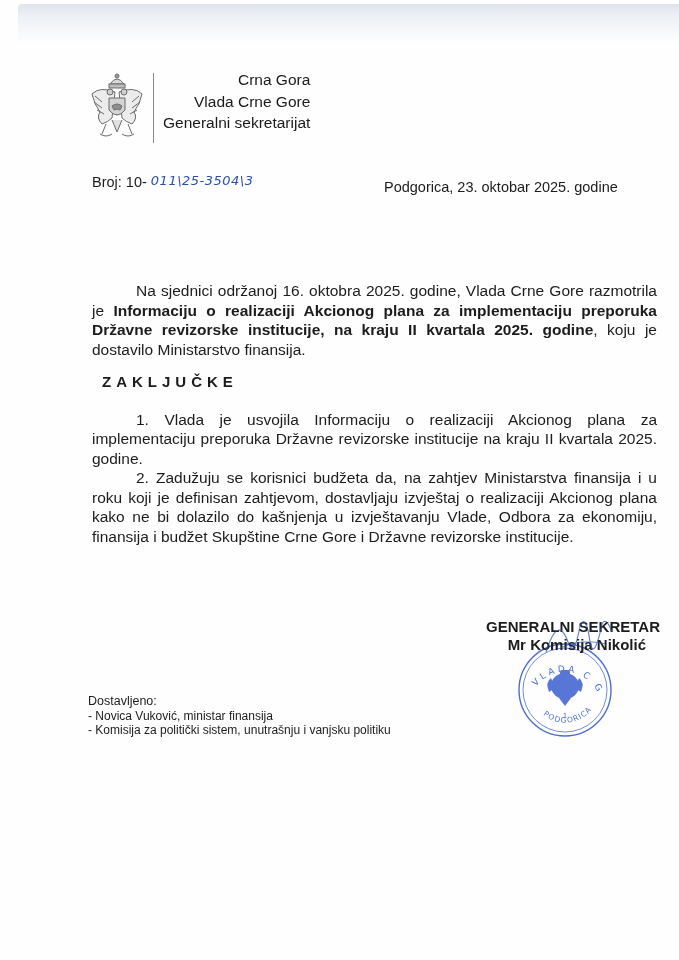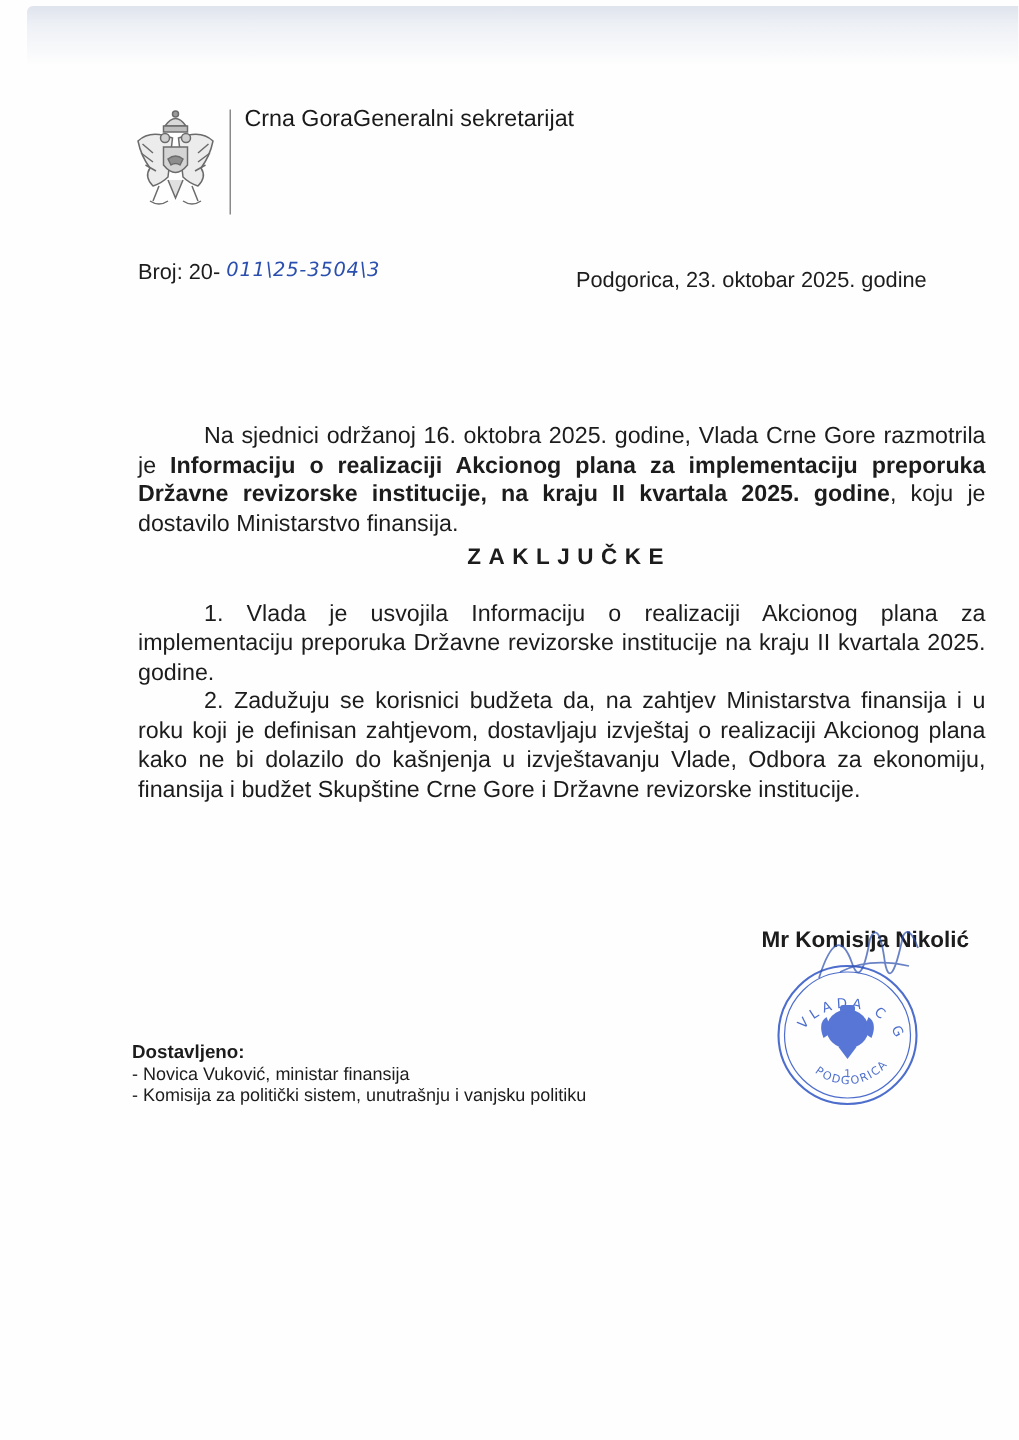--- a/index.html
+++ b/index.html
@@ -41,20 +41,21 @@
     .divider {
       width: 1px;
       height: 70px;
       background: #8a8a8a;
       margin-left: 7px;
       margin-top: 5px;
     }
     .org-lines {
       margin-left: 9px;
       display: flex;
+      flex-direction: column;
       margin-top: 1px;
       align-items: flex-end;
     }
     .org-line {
       font-size: 15.5px;
       line-height: 21.5px;
       color: #1a1a1a;
       white-space: nowrap;
     }
     
@@ -97,25 +98,25 @@
       line-height: 19.5px;
       text-align: justify;
       color: #1c1c1c;
     }
     .para {
       margin: 0;
       text-indent: 44px;
     }
     .para b { font-weight: bold; }
     .heading {
-      text-align: center;
+      text-align: left;
       font-weight: bold;
       font-size: 15px;
       letter-spacing: 5px;
-      margin: 3px 0 18px 0;
+      margin: 13px 0 18px 0;
       text-indent: 0;
       padding-left: 10px;
     }
     
     .sig {
       position: absolute;
       left: 455px;
       top: 618px;
       width: 205px;
       text-align: right;
@@ -147,21 +148,21 @@
     
     .dist {
       position: absolute;
       left: 88px;
       top: 694px;
       font-size: 12px;
       line-height: 14.5px;
       color: #1c1c1c;
     }
     .dist-title {
-      font-weight: bold;
+      font-weight: normal;
       font-size: 12.5px;
     }
     .dist-item { white-space: nowrap; }
   </style>
 </head>
 <body>
 
 <div class="scan-shadow"></div>
 
 <div class="header">
@@ -184,27 +185,28 @@
       <path d="M24 34 Q29 30 34 34 L32 38 Q29 36 26 38 Z" fill="#8e8e8e"></path>
 
       <path d="M24 48 L29 60 L34 48" fill="#e0e0e0"></path>
       <path d="M18 52 L14 62 M40 52 L44 62"></path>
       <path d="M12 62 Q18 66 24 62 M34 62 Q40 66 46 62"></path>
     </g>
   </svg>
   <div class="divider"></div>
   <div class="org-lines">
     <span class="org-line">Crna Gora</span>
+    <span class="org-line">Vlada Crne Gore</span>
     <span class="org-line">Generalni sekretarijat</span>
   </div>
 </div>
 
 <div class="ref-row">
   <div class="ref-left">
-    <span>Broj: 20- </span><span class="ref-hand">011\25-3504\3</span>
+    <span>Broj: 10- </span><span class="ref-hand">011\25-3504\3</span>
   </div>
   <div class="ref-right">Podgorica, 23. oktobar 2025. godine</div>
 </div>
 
 <div class="body-text">
   <p class="para"><span>Na sjednici održanoj 16. oktobra 2025. godine, Vlada Crne Gore razmotrila je </span><b>Informaciju o realizaciji Akcionog plana za implementaciju preporuka Državne revizorske institucije, na kraju II kvartala 2025. godine</b><span>, koju je dostavilo Ministarstvo finansija.</span></p>
   <p class="heading">ZAKLJUČKE</p>
   <p class="para">1. Vlada je usvojila Informaciju o realizaciji Akcionog plana za implementaciju preporuka Državne revizorske institucije na kraju II kvartala 2025. godine.</p>
   <p class="para">2. Zadužuju se korisnici budžeta da, na zahtjev Ministarstva finansija i u roku koji je definisan zahtjevom, dostavljaju izvještaj o realizaciji Akcionog plana kako ne bi dolazilo do kašnjenja u izvještavanju Vlade, Odbora za ekonomiju, finansija i budžet Skupštine Crne Gore i Državne revizorske institucije.</p>
 </div>
@@ -233,20 +235,21 @@
   </g>
   <text x="50" y="80" text-anchor="middle" font-family="DejaVu Sans, sans-serif" font-size="7" fill="#2f55c4">1</text>
 </svg>
 
 <svg class="scribble" viewBox="0 0 80 60">
   <path d="M6 40 Q18 2 28 30 Q34 48 40 14 Q46 0 50 30 Q54 50 62 12 Q66 4 72 20" fill="none" stroke="#2b4fae" stroke-width="1.2"></path>
   <path d="M20 36 Q40 26 66 32" fill="none" stroke="#2b4fae" stroke-width="1"></path>
 </svg>
 
 <div class="sig">
+  <span class="sig-line">GENERALNI SEKRETAR</span>
   <span class="sig-line sig-name">Mr Komisija Nikolić</span>
 </div>
 
 <div class="dist">
   <div class="dist-title">Dostavljeno:</div>
   <div class="dist-item">- Novica Vuković, ministar finansija</div>
   <div class="dist-item">- Komisija za politički sistem, unutrašnju i vanjsku politiku</div>
 </div>
 
 </body></html>

